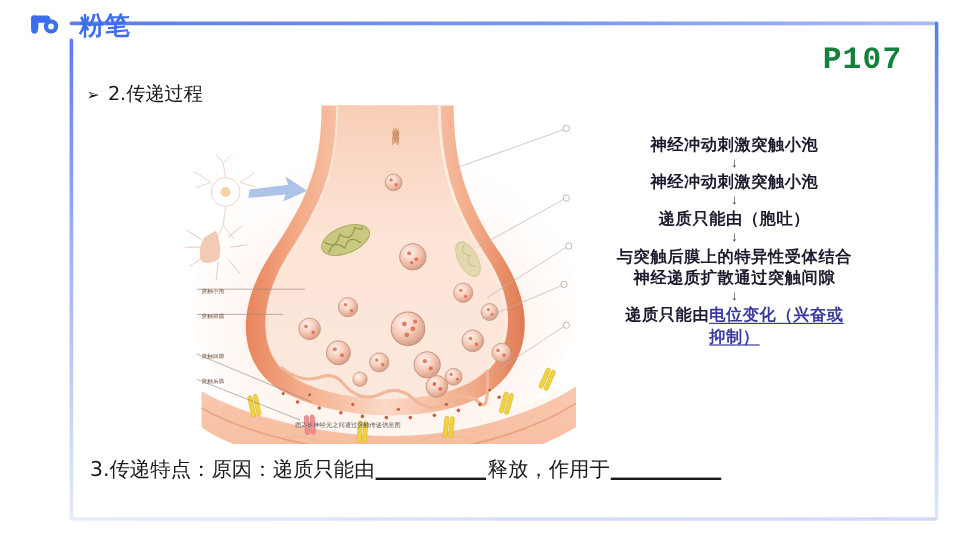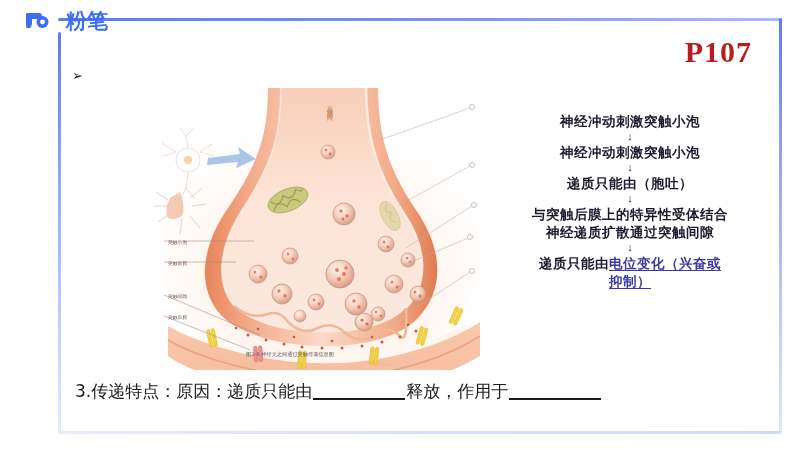--- a/index.html
+++ b/index.html
@@ -41,23 +41,23 @@
   .logo-mark svg{display:block;}
   .logo-text{
     font-size:21px;font-weight:bold;color:#3d6ef0;letter-spacing:0px;
     font-family:"DejaVu Sans","Liberation Sans",sans-serif;
     line-height:22px;
   }
 
   
   .page-num{
     position:absolute;right:48px;top:35px;
-    font-size:30px;font-weight:bold;color:#b91c1c;
+    font-size:26px;font-weight:bold;color:#15803d;
     letter-spacing:1px;
-    font-family:Liberation Serif, serif;
+    font-family:Liberation Mono, monospace;
   }
 
   
   .heading{
     position:absolute;left:72px;top:68px;
     font-size:16px;color:#1a1a1a;display:flex;align-items:baseline;gap:7px;
     font-family:"DejaVu Sans","Liberation Sans",sans-serif;
   }
   .heading .bullet{font-size:13px;color:#1a1a1a;}
 
@@ -76,21 +76,21 @@
   }
   .vert-text{
     position:absolute;left:325px;top:100px;
     font-size:6.5px;color:#c98a5e;
     writing-mode:vertical-rl;letter-spacing:1.5px;
     font-family:"DejaVu Sans","Liberation Sans",sans-serif;
   }
 
   
   .flow{
-    position:absolute;left:491px;top:112px;width:278px;
+    position:absolute;left:473px;top:112px;width:278px;
     text-align:center;
   }
   .flow-step{
     font-size:13.5px;color:#1b1b2e;line-height:18px;
     font-family:"DejaVu Serif","Liberation Serif",serif;
     font-weight:bold;
     letter-spacing:.5px;
   }
   .flow-arrow{
     font-size:11px;color:#26263a;line-height:13px;height:13px;
@@ -128,20 +128,21 @@
         <rect x="2" y="3" width="5.4" height="15" rx="2.6" fill="#3d6ef0"></rect>
       </svg>
     </span>
     <span class="logo-text">粉笔</span>
   </div>
 
   <div class="page-num">P107</div>
 
   <div class="heading">
     <span class="bullet">➢</span>
+    <span>2.传递过程</span>
   </div>
 
   <div class="diagram">
     <svg width="330" height="282" viewBox="0 0 330 282">
       <defs>
         <radialGradient id="glow" cx="50%" cy="58%" r="62%">
           <stop offset="0%" stop-color="#ffe9dc" stop-opacity="1"></stop>
           <stop offset="60%" stop-color="#fff3ec" stop-opacity=".75"></stop>
           <stop offset="100%" stop-color="#ffffff" stop-opacity="0"></stop>
         </radialGradient>

